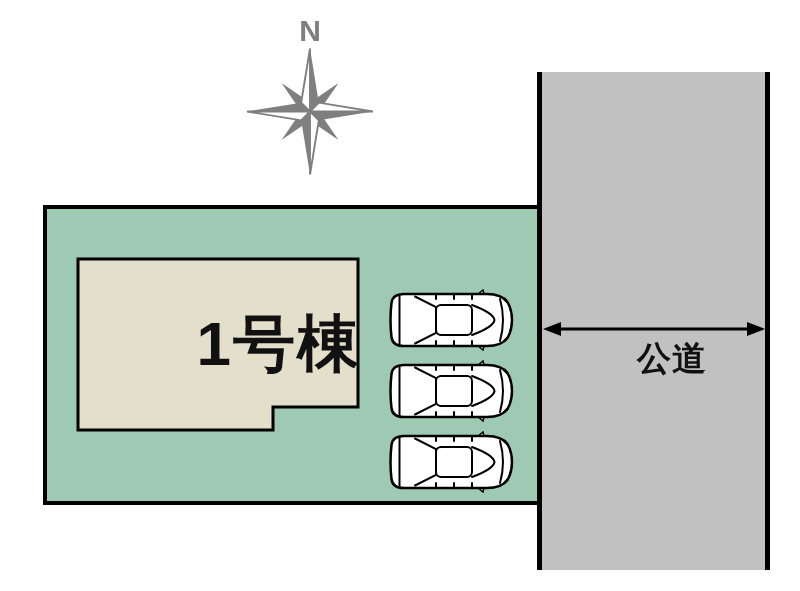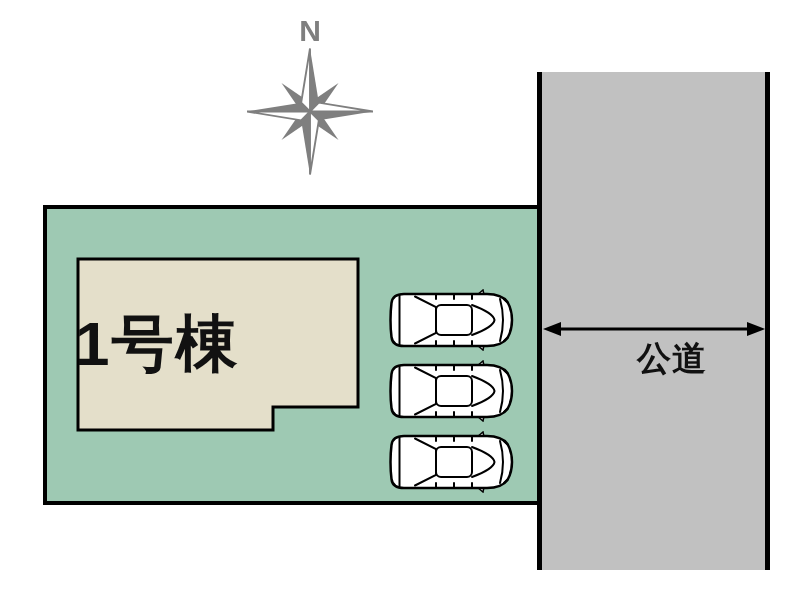--- a/index.html
+++ b/index.html
@@ -56,21 +56,21 @@
   .building-svg{
     position:absolute;
     left:75px;top:256px;
     width:286px;height:177px;
   }
   .building-label{
     position:absolute;
     left:75px;top:308px;
     width:286px;height:72px;
     line-height:72px;
-    text-align:left;
+    text-align:right;
     font-size:62px;
     font-weight:bold;
     color:var(--text-black);
     letter-spacing:2px;
   }
   
   .car{
     position:absolute;
     left:386px;
     width:130px;height:62px;

